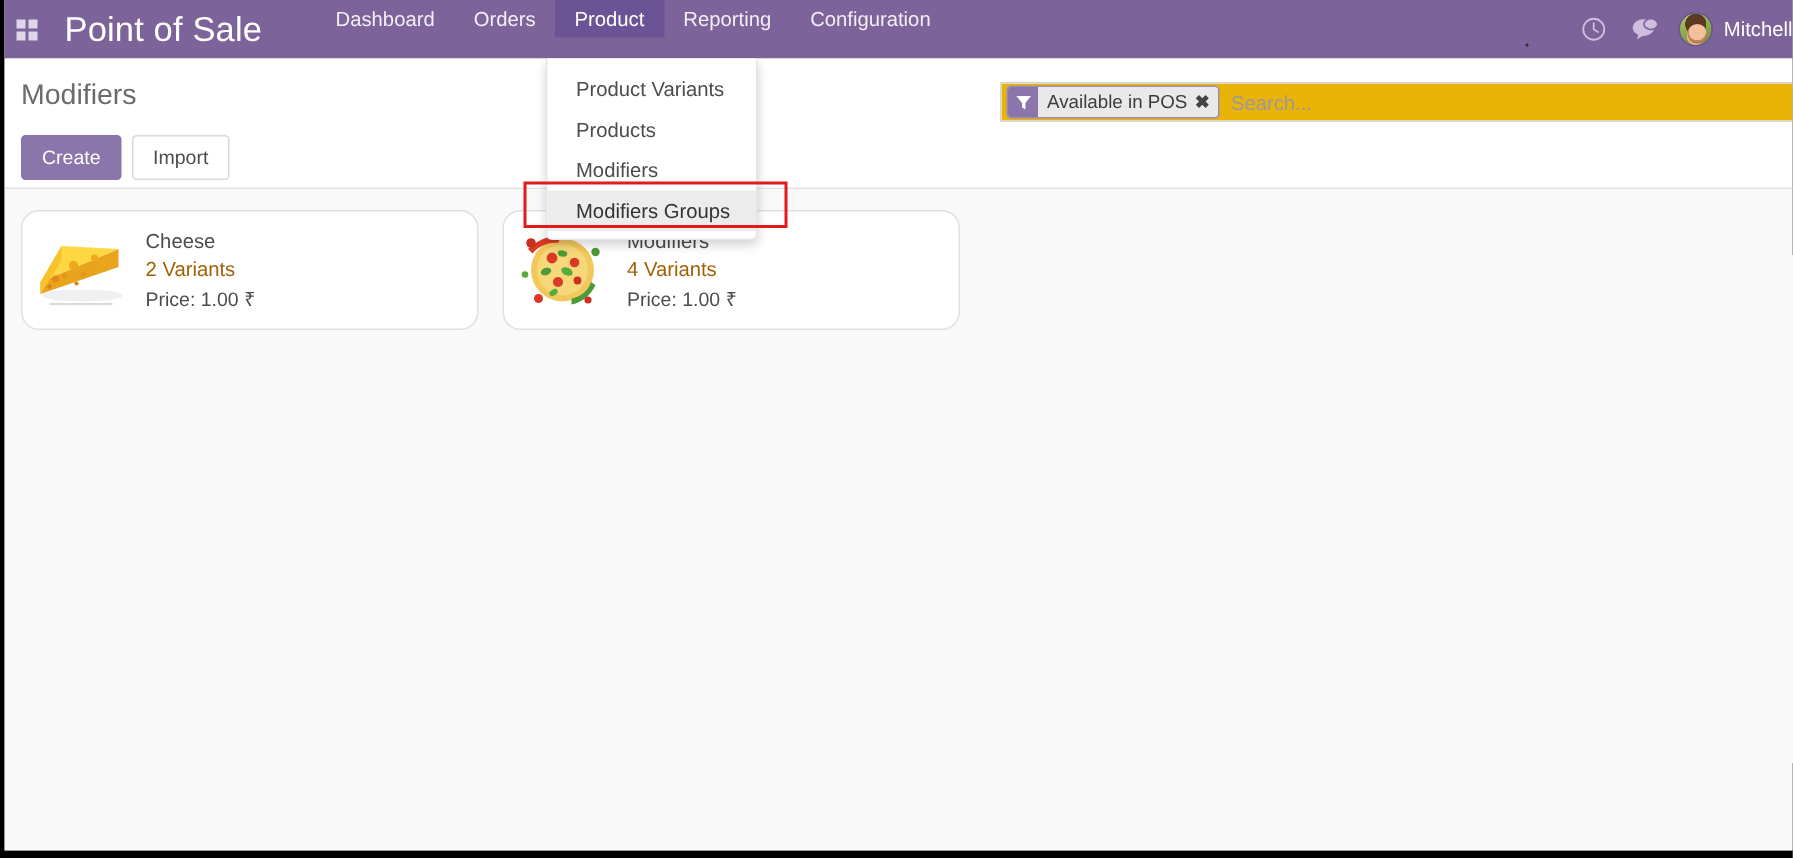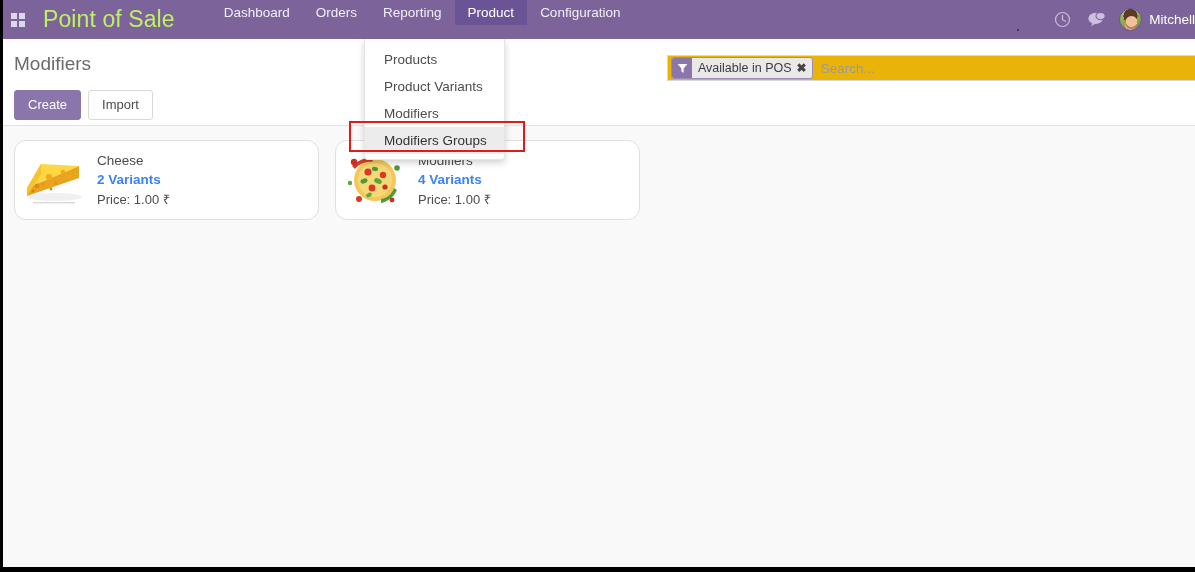--- a/index.html
+++ b/index.html
@@ -50,21 +50,21 @@
     gap: 2px;
   }
   .apps-grid i {
     display: block;
     background: #ded6ea;
     width: 6px; height: 6px;
   }
   .brand {
     font-size: 23px;
     font-weight: 400;
-    color: #bef264;
+    color: #ffffff;
     padding: 0 0 0 10px;
     margin-right: 36px;
     letter-spacing: 0.1px;
     white-space: nowrap;
     cursor: pointer;
   }
   .nav-items {
     display: flex;
     align-items: stretch;
     height: 39px;
@@ -365,22 +365,22 @@
     flex: 1;
     padding-left: 4px;
   }
   .card-title {
     font-size: 13.5px;
     color: #4c4c4c;
     line-height: 1.45;
   }
   .card-variants {
     font-size: 13.5px;
-    color: #3b82f6;
-    font-weight: bold;
+    color: #a16207;
+    font-weight: normal;
     line-height: 1.45;
   }
   .card-price {
     font-size: 13px;
     color: #4c4c4c;
     line-height: 1.5;
   }
 
   
   .annotation {
@@ -407,22 +407,22 @@
           <i></i>
           <i></i>
           <i></i>
       </span>
     </div>
     <div class="brand">Point of Sale</div>
 
     <div class="nav-items">
       <div class="nav-item">Dashboard</div>
       <div class="nav-item">Orders</div>
+      <div class="nav-item active">Product</div>
       <div class="nav-item">Reporting</div>
-      <div class="nav-item active">Product</div>
       <div class="nav-item">Configuration</div>
     </div>
 
     <div class="nav-right">
       <div class="nav-ico">
         <svg width="17" height="17" viewBox="0 0 17 17">
           <circle cx="8.5" cy="8.5" r="7" fill="none" stroke="#cdbfdd" stroke-width="1.2"></circle>
           <path d="M8.5 4.4 L8.5 8.7 L11.4 10.3" fill="none" stroke="#cdbfdd" stroke-width="1.2" stroke-linecap="round"></path>
         </svg>
       </div>
@@ -555,21 +555,21 @@
           <div class="card-title">Modifiers</div>
           <div class="card-variants">4 Variants</div>
           <div class="card-price">Price: 1.00 ₹</div>
         </div>
       </div>
 
     </div>
   </div>
 
   <div class="dropdown">
+    <span class="dd-item">Product Variants</span>
     <span class="dd-item">Products</span>
-    <span class="dd-item">Product Variants</span>
     <span class="dd-item">Modifiers</span>
     <span class="dd-item hl">Modifiers Groups</span>
   </div>
 
   <div class="annotation"></div>
 
 </div>
 
 </body></html>

